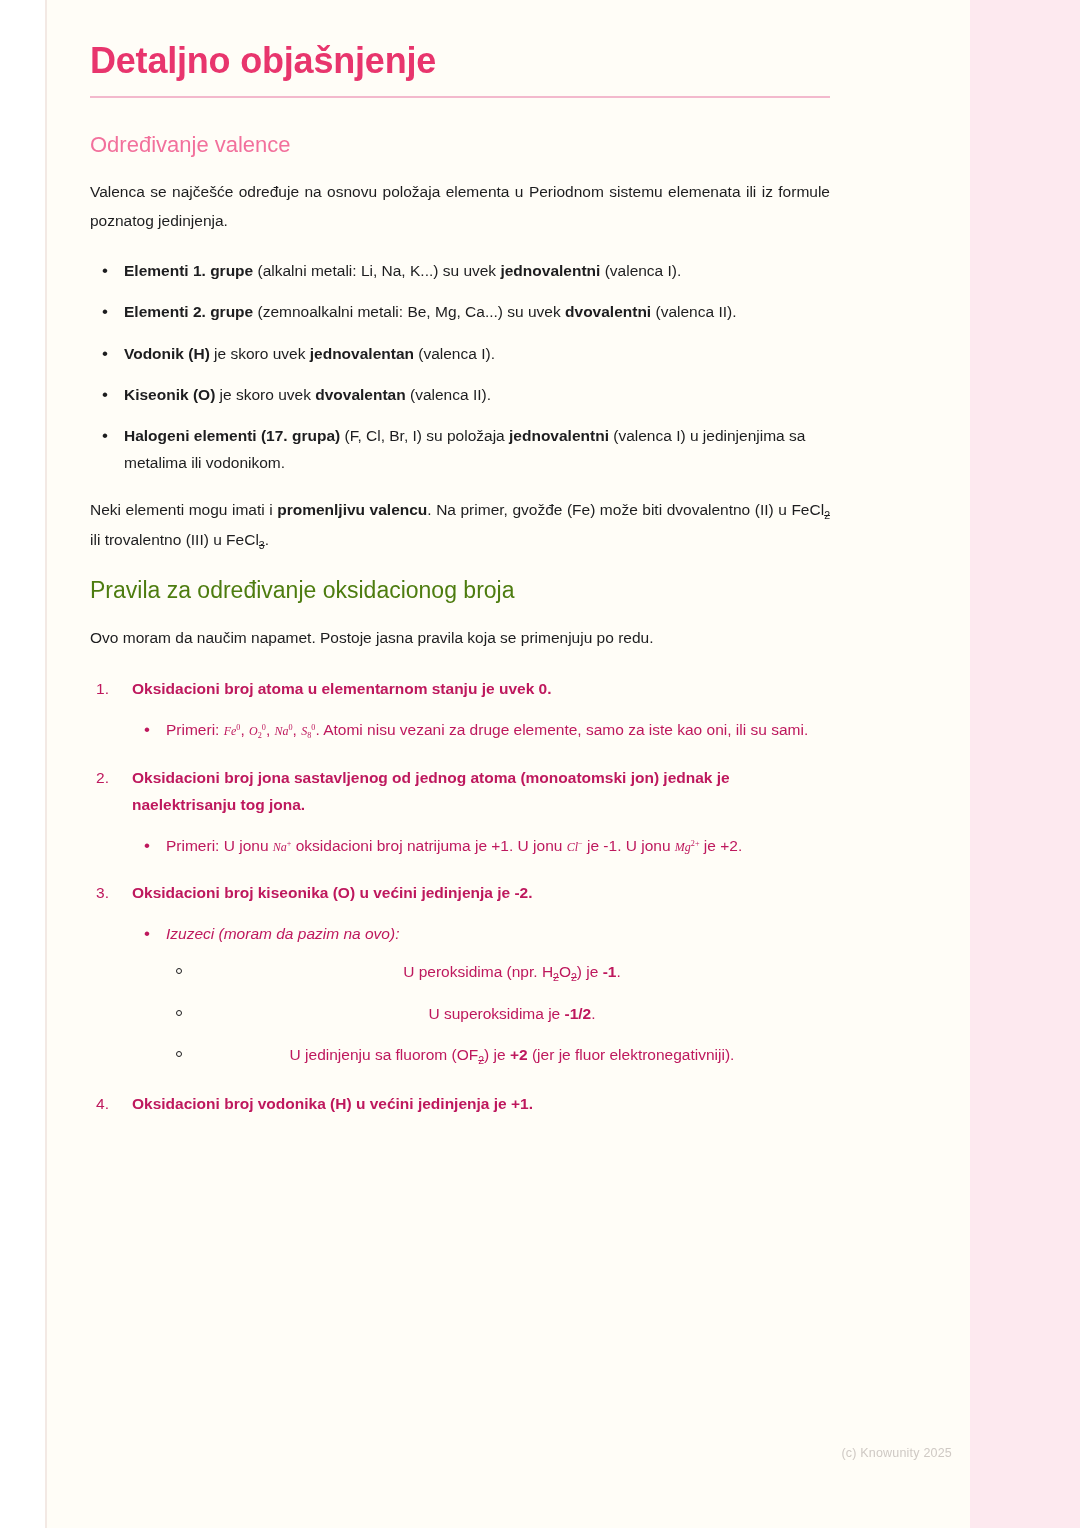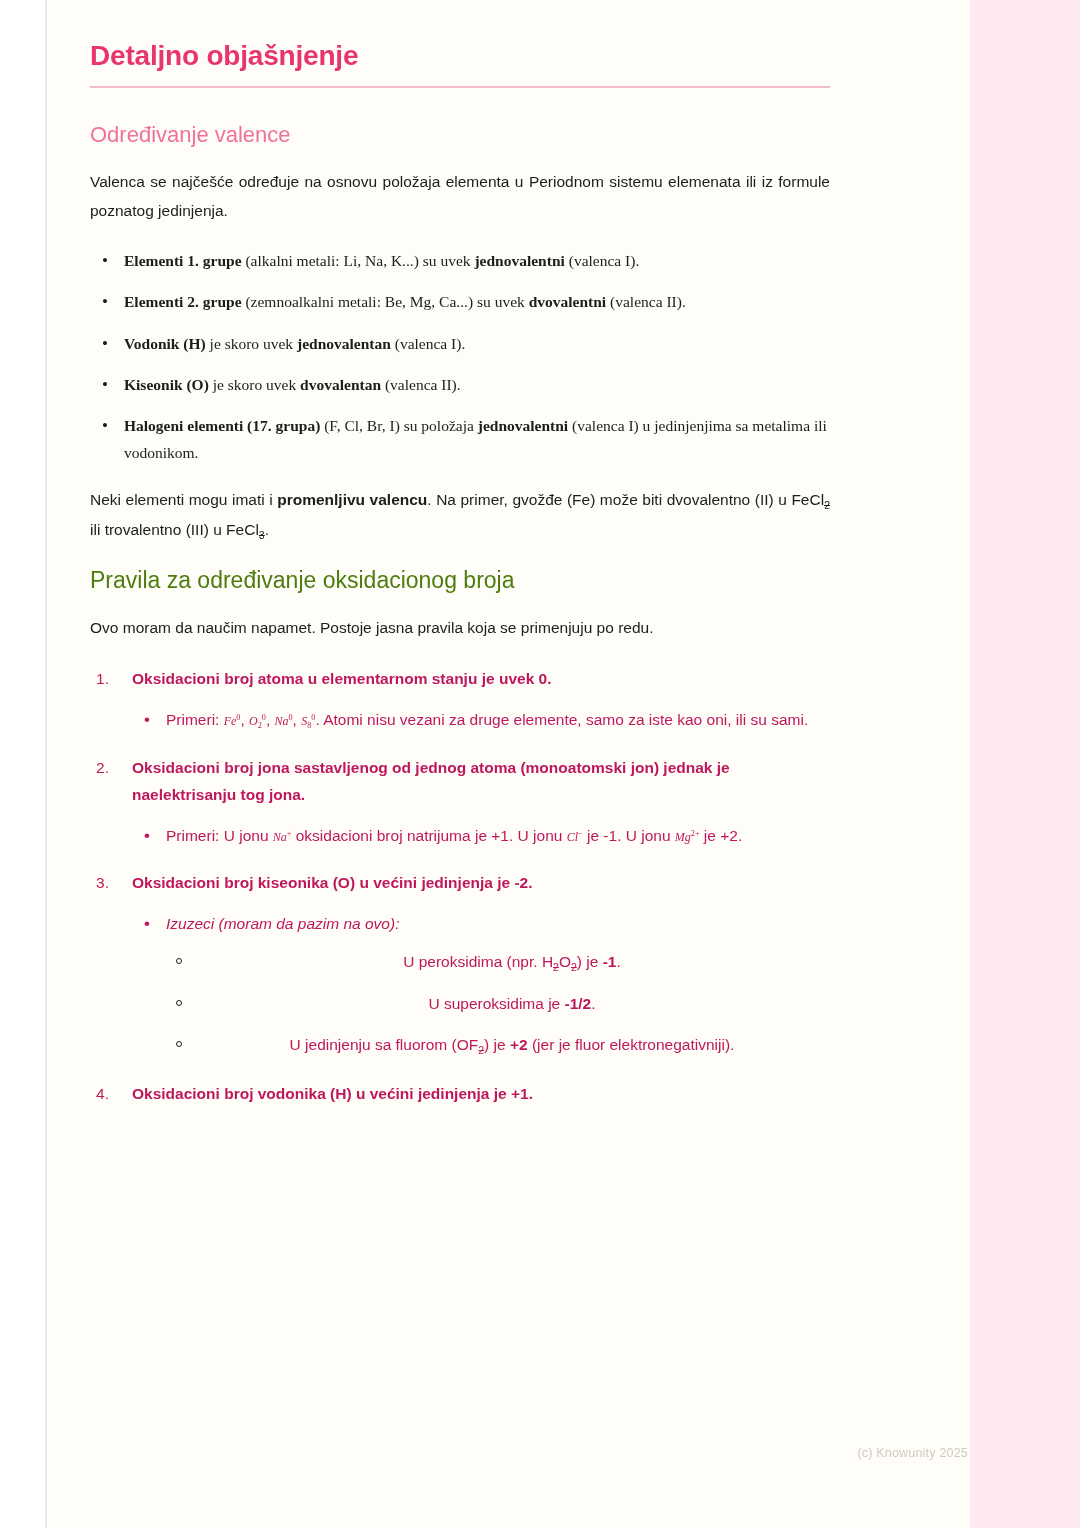--- a/index.html
+++ b/index.html
@@ -54,21 +54,21 @@
     height: 100%;
     background: #fffdf7;
   }
   .content {
     position: absolute;
     left: 90px;
     top: 40px;
     width: 740px;
   }
   h1.doc-title {
-    font-size: 28px;
+    font-size: 36px;
     font-weight: bold;
     color: #e8356d;
     margin: 0 0 14px 0;
     letter-spacing: -0.2px;
   }
   .title-rule {
     height: 2px;
     background: #f3b9cd;
     margin-bottom: 34px;
   }
@@ -94,21 +94,20 @@
     margin: 0 0 20px 0;
     padding: 0;
   }
   ul.bullets > li {
     position: relative;
     padding-left: 34px;
     font-size: 15.5px;
     line-height: 1.75;
     color: #1d1d1f;
     margin-bottom: 14px;
-    font-family: Liberation Serif, serif;
   }
   ul.bullets > li::before {
     content: "•";
     position: absolute;
     left: 12px;
     top: -1px;
     font-size: 17px;
     color: #1d1d1f;
   }
   b, strong { font-weight: bold; }
@@ -181,21 +180,21 @@
   .mathit {
     font-family: "Liberation Serif", serif;
     font-style: italic;
     font-size: 12px;
   }
   sup { font-size: 0.68em; vertical-align: super; font-style: normal; }
   sub { font-size: 0.68em; vertical-align: sub; font-style: normal; }
   .sub-strike { text-decoration: line-through; }
   .watermark {
     position: absolute;
-    right: 112px;
+    right: 128px;
     bottom: 68px;
     font-size: 12.5px;
     color: #cfc9c4;
     letter-spacing: 0.2px;
   }
 </style>
 </head>
 <body>
 
 <div class="page">

